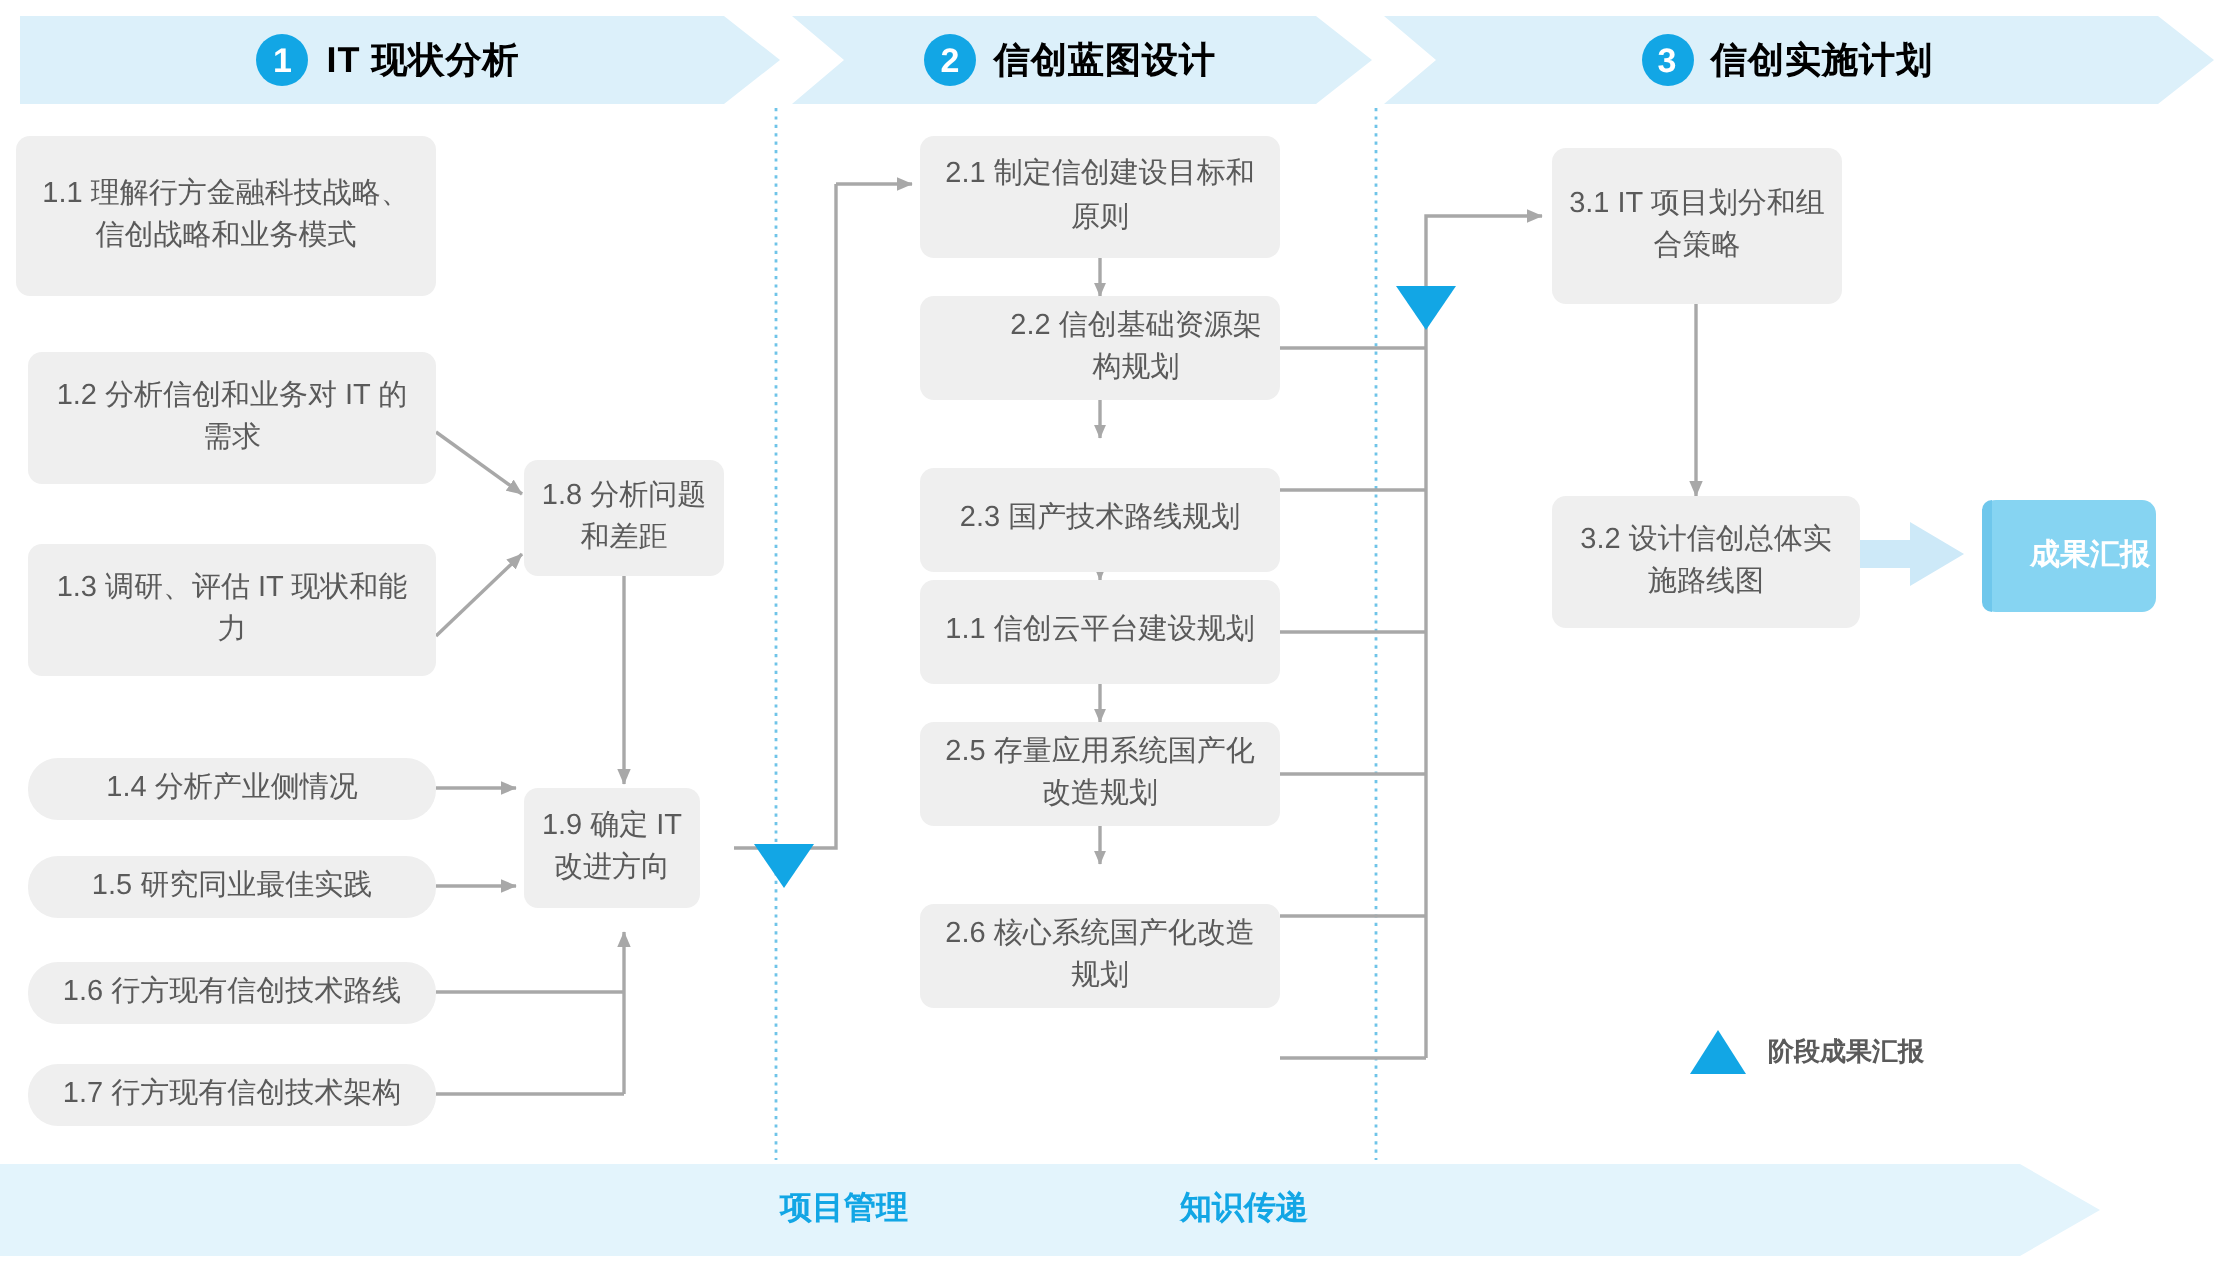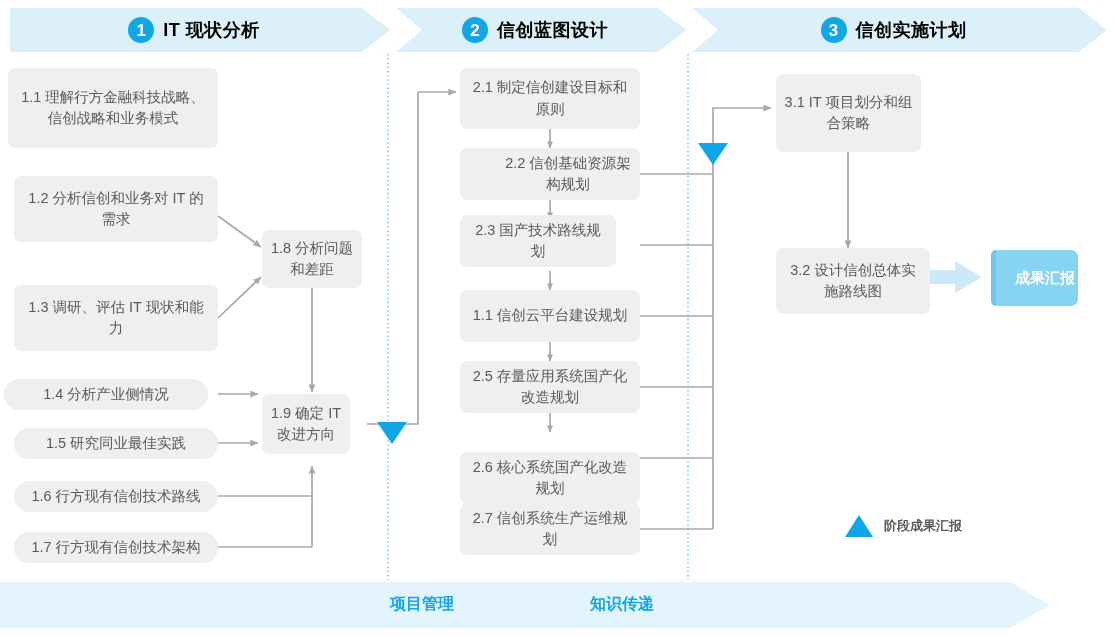--- a/index.html
+++ b/index.html
@@ -135,36 +135,35 @@
     <g>
       <path d="M930,270 L955,270 L955,261 L982,277 L955,293 L955,284 L930,284 z" fill="#CDE9F8"></path>
     </g>
 
     <polygon points="392,444 377,422 407,422" fill="#12A6E5"></polygon>
     <polygon points="713,165 698,143 728,143" fill="#12A6E5"></polygon>
   </svg>
 
   <div class="box" style="left:8px;top:68px;width:210px;height:80px;">1.1 理解行方金融科技战略、信创战略和业务模式</div>
   <div class="box" style="left:14px;top:176px;width:204px;height:66px;">1.2 分析信创和业务对 IT 的需求</div>
-  <div class="box" style="left:14px;top:285px;width:204px;height:66px;">1.3 调研、评估 IT 现状和能力</div>
-  <div class="box pill" style="left:4px;top:379px;width:204px;height:31px;">1.4 分析产业侧情况</div>
+  <div class="box" style="left:14px;top:272px;width:204px;height:66px;">1.3 调研、评估 IT 现状和能力</div>
+  <div class="box pill" style="left:14px;top:379px;width:204px;height:31px;">1.4 分析产业侧情况</div>
   <div class="box pill" style="left:14px;top:428px;width:204px;height:31px;">1.5 研究同业最佳实践</div>
   <div class="box pill" style="left:14px;top:481px;width:204px;height:31px;">1.6 行方现有信创技术路线</div>
   <div class="box pill" style="left:14px;top:532px;width:204px;height:31px;text-align:center;">1.7 行方现有信创技术架构</div>
 
   <div class="box" style="left:262px;top:230px;width:100px;height:58px;">1.8 分析问题和差距</div>
   <div class="box" style="left:262px;top:394px;width:88px;height:60px;">1.9 确定 IT 改进方向</div>
 
   <div class="box" style="left:460px;top:68px;width:180px;height:61px;">2.1 制定信创建设目标和原则</div>
   <div class="box" style="left:460px;top:148px;width:180px;height:52px;padding-left:44px;">2.2 信创基础资源架构规划</div>
-  <div class="box" style="left:460px;top:215px;width:156px;height:52px;">2.3 国产技术路线规划</div>
+  <div class="box" style="left:460px;top:234px;width:180px;height:52px;">2.3 国产技术路线规划</div>
   <div class="box" style="left:460px;top:290px;width:180px;height:52px;">1.1 信创云平台建设规划</div>
   <div class="box" style="left:460px;top:361px;width:180px;height:52px;">2.5 存量应用系统国产化改造规划</div>
   <div class="box" style="left:460px;top:432px;width:180px;height:52px;margin-top:20px;">2.6 核心系统国产化改造规划</div>
-  <div class="box" style="left:460px;top:503px;width:180px;height:52px;">2.7 信创系统生产运维规划</div>
 
   <div class="box" style="left:776px;top:74px;width:145px;height:78px;">3.1 IT 项目划分和组合策略</div>
   <div class="box" style="left:776px;top:248px;width:154px;height:66px;">3.2 设计信创总体实施路线图</div>
 
   <div class="resultbox" style="left:991px;top:250px;width:66px;height:56px;">成果汇报</div>
 
   <div class="legend">
     <span class="tri"></span>
     <span class="ltext">阶段成果汇报</span>
   </div>

